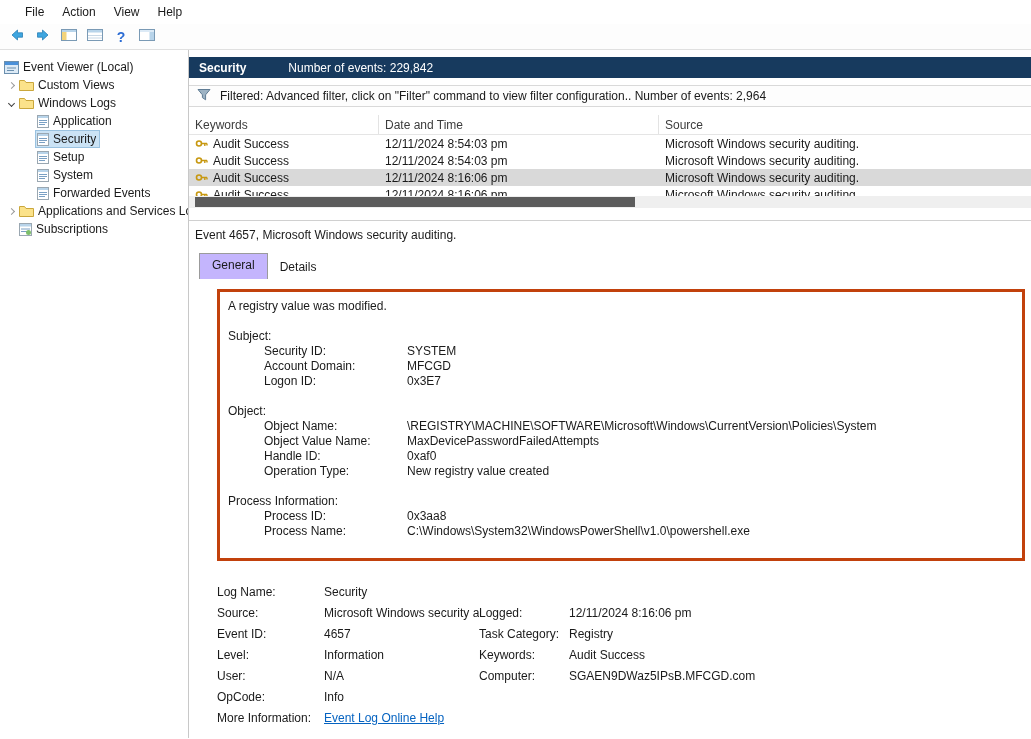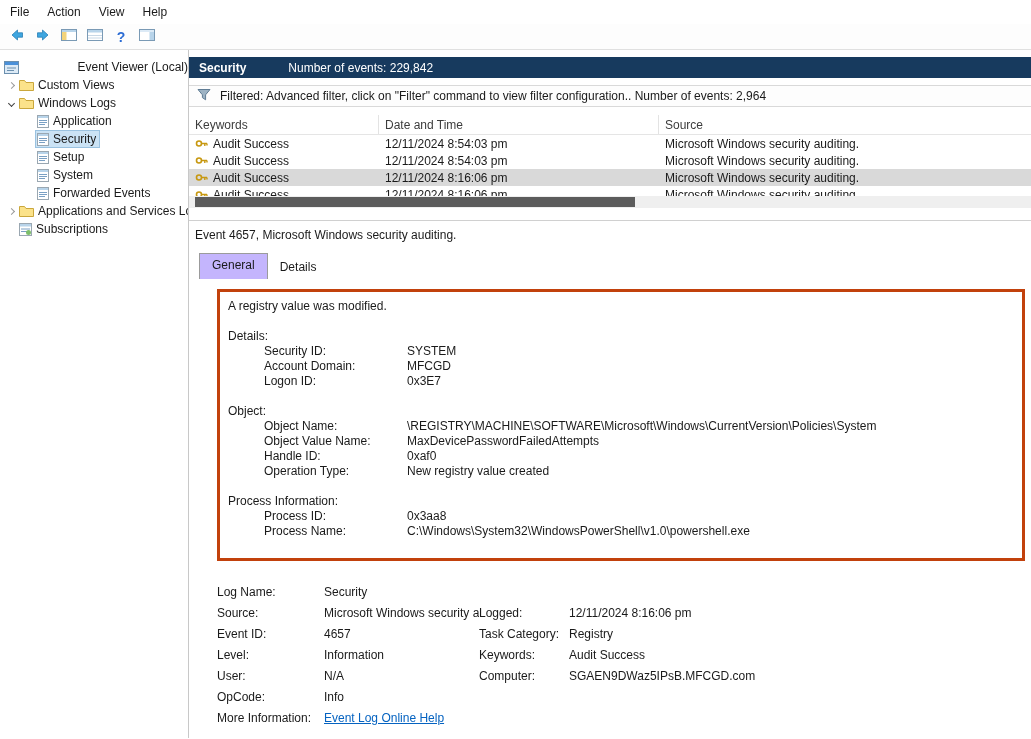--- a/index.html
+++ b/index.html
@@ -2,32 +2,32 @@
 <html><head>
 <meta charset="utf-8">
 <style>
   * { box-sizing: border-box; margin: 0; padding: 0; }
   html, body {
     width: 1031px; height: 739px; overflow: hidden;
     font-family: "Liberation Sans", sans-serif;
     font-size: 12px; color: #1a1a1a; background: #ffffff;
   }
   
-  .menubar { height: 24px; display: flex; align-items: center; padding-left: 1px; background: #fff; text-align: right; }
+  .menubar { height: 24px; display: flex; align-items: center; padding-left: 16px; background: #fff; text-align: right; }
   .menu-item { padding: 4px 9px; cursor: default; }
   
   .toolbar { height: 26px; display: flex; align-items: center; gap: 2px; padding-left: 5px; border-bottom: 1px solid #e0e0e0; background: #fdfdfd; }
   .tool-btn { width: 24px; height: 22px; display: flex; align-items: center; justify-content: center; }
   .help-q { color: #2b6cd4; font-weight: bold; font-size: 14px; }
   
   .workspace { display: flex; height: 688px; }
   
   .sidebar { width: 189px; flex: 0 0 189px; border-right: 1px solid #c8c8c8; padding-top: 8px; overflow: hidden; background: #fff; }
   .tree-row { height: 18px; display: flex; align-items: center; white-space: nowrap; cursor: default; }
-  .tree-row.d0 { padding-left: 4px; justify-content: space-between; }
+  .tree-row.d0 { padding-left: 4px; }
   .tree-row.d1 { padding-left: 5px; }
   .tree-row.d2 { padding-left: 36px; }
   .expander { width: 13px; height: 100%; display: flex; align-items: center; justify-content: center; flex: 0 0 13px; }
   .chev { display: inline-block; width: 5px; height: 5px; }
   .chev.right { border-right: 1.3px solid #9a9a9a; border-bottom: 1.3px solid #9a9a9a; transform: rotate(-45deg); }
   .chev.down  { border-right: 1.3px solid #404040; border-bottom: 1.3px solid #404040; transform: rotate(45deg); }
   .node { display: flex; align-items: center; padding: 1px 3px 1px 1px; }
   .node.selected { background: #cbe3f5; outline: 1px solid #9ac2e0; }
   .tree-icon { display: inline-flex; margin-right: 4px; flex: 0 0 auto; }
   .tree-label { overflow: hidden; }
@@ -360,21 +360,21 @@
 
       <div class="tabstrip">
         <span class="tab active">General</span>
         <span class="tab">Details</span>
       </div>
 
       <div class="desc-box">
         <div>A registry value was modified.</div>
         <div class="blank"></div>
 
-        <div>Details:</div>
+        <div>Subject:</div>
         <div class="dfield">
             <span class="flabel">Security ID:</span>
             <span class="fvalue">SYSTEM</span>
           </div>
         <div class="dfield">
             <span class="flabel">Account Domain:</span>
             <span class="fvalue">MFCGD</span>
           </div>
         <div class="dfield">
             <span class="flabel">Logon ID:</span>

